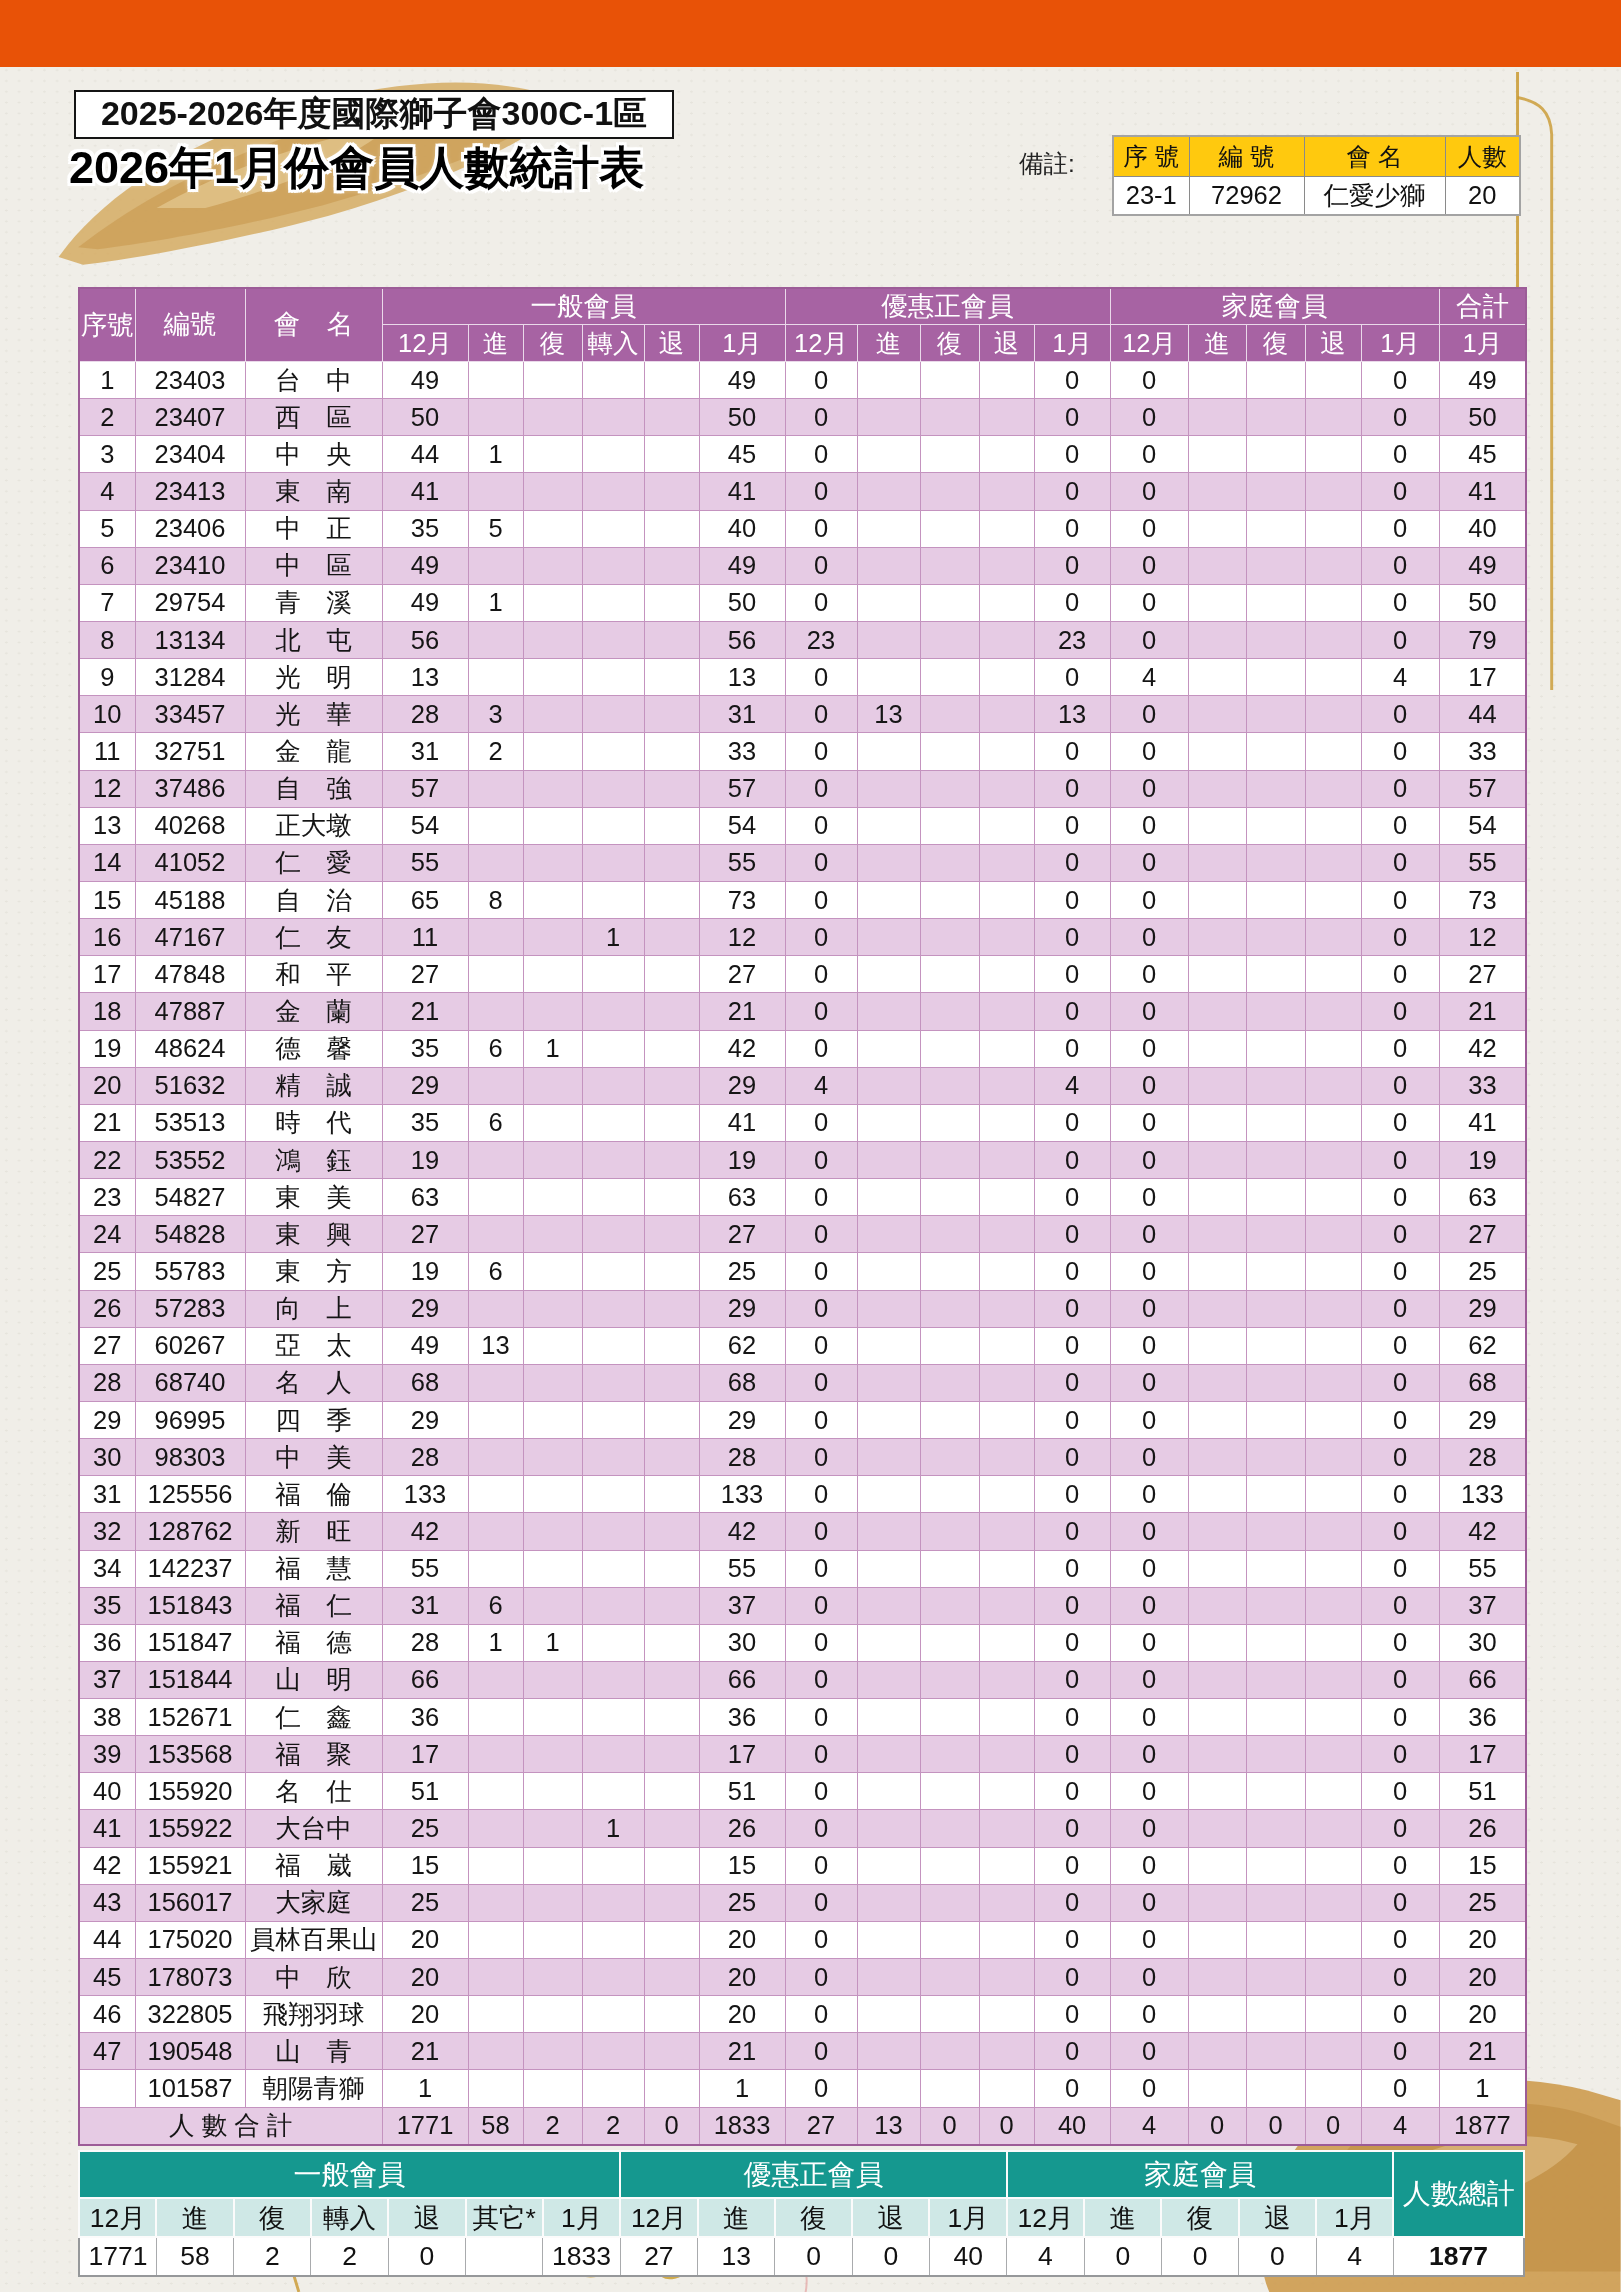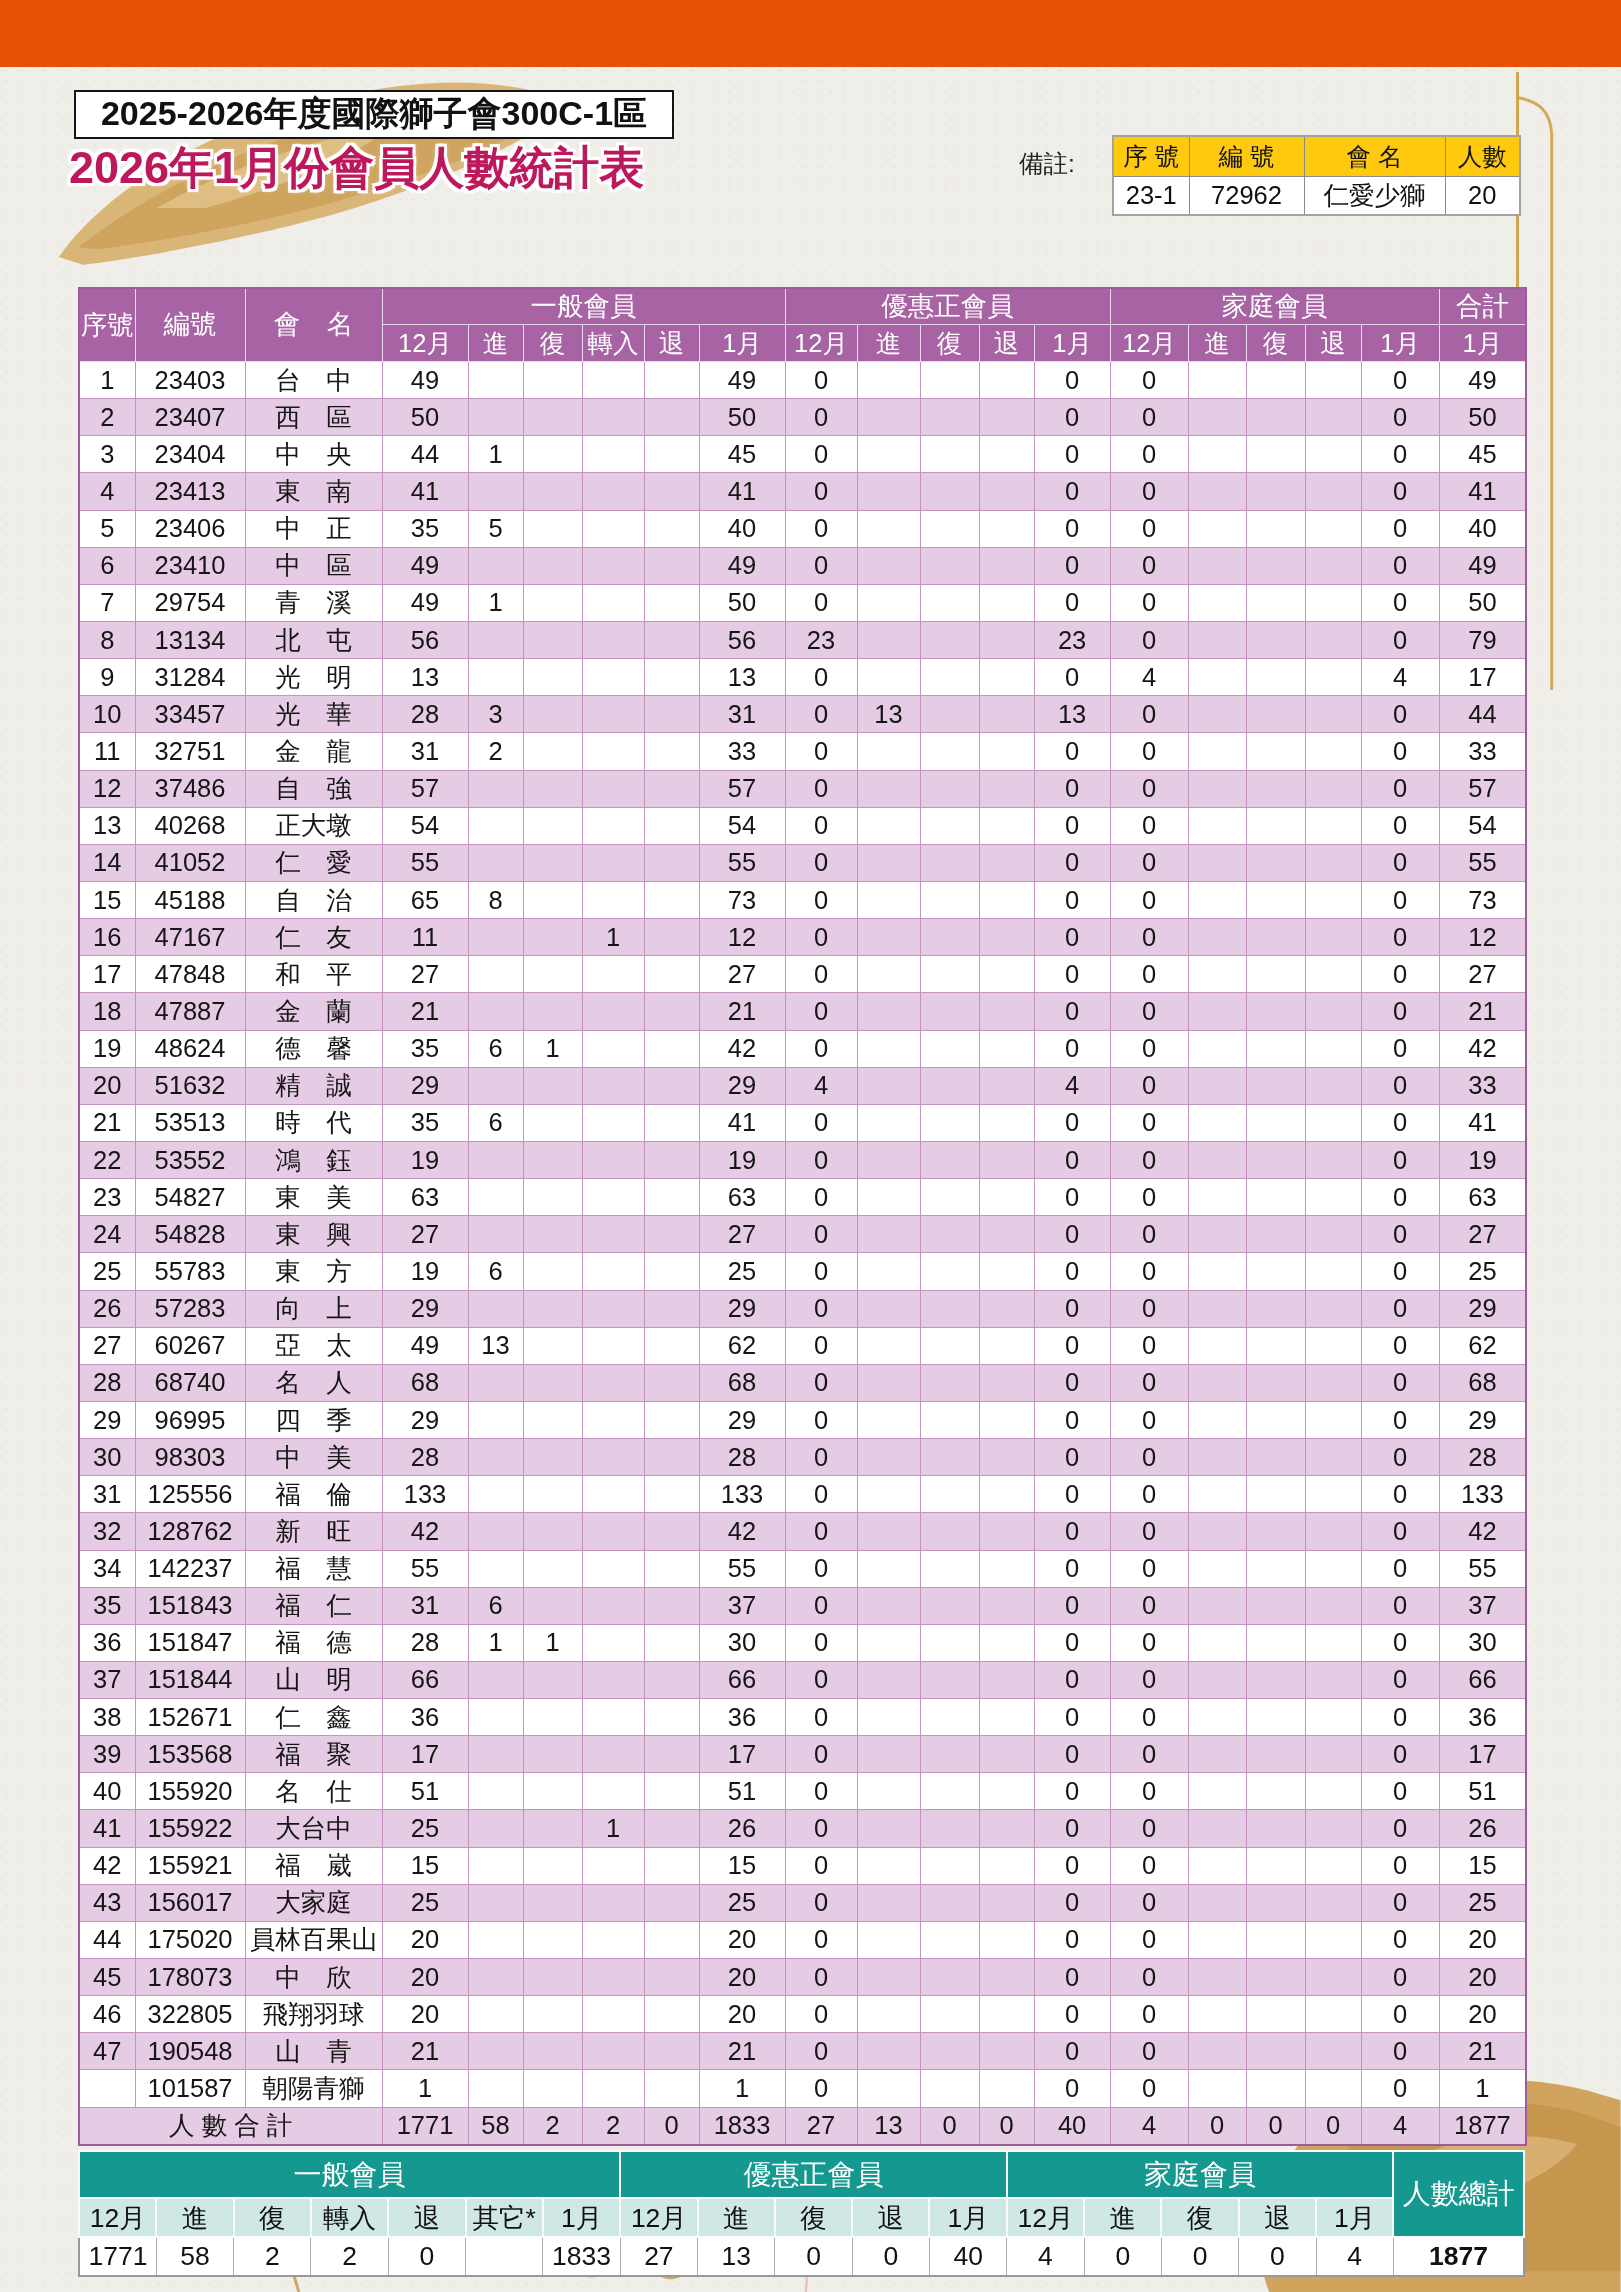--- a/index.html
+++ b/index.html
@@ -20,21 +20,21 @@
 
   
   .title-box{
     position:absolute;left:74px;top:90px;width:600px;height:49px;
     background:#fff;border:2.9px solid #141414;box-sizing:border-box;
     display:flex;align-items:flex-end;justify-content:center;
     font-size:34px;font-weight:bold;letter-spacing:0px;white-space:nowrap;
   }
   .main-title{
     position:absolute;left:69px;top:135px;width:627px;height:65px;
-    font-size:45px;font-weight:900;color:#be185d;white-space:nowrap;
+    font-size:45px;font-weight:900;color:#000000;white-space:nowrap;
     display:flex;align-items:center;
     text-shadow:-2.9px -2.9px 0 #fff,2.9px -2.9px 0 #fff,-2.9px 2.9px 0 #fff,2.9px 2.9px 0 #fff,0 -2.9px 0 #fff,0 2.9px 0 #fff,-2.9px 0 0 #fff,2.9px 0 0 #fff,0 0 6.9px #fff;
   }
   .note-label{position:absolute;left:1019px;top:147px;font-size:24.5px;color:#222;}
   .note-table{
     position:absolute;left:1112px;top:135px;width:408px;border-collapse:collapse;
     border:2px solid #a3a3a3;table-layout:fixed;background:#3b82f6;
   }
   .note-table th{background:#ffc90e;color:#111;font-size:24.5px;font-weight:normal;height:39px;border:1px solid #8a8a8a;padding:0;}
   .note-table td{background:#fff;font-size:25.5px;text-align:center;height:37px;border:1px solid #8a8a8a;padding:0;}

